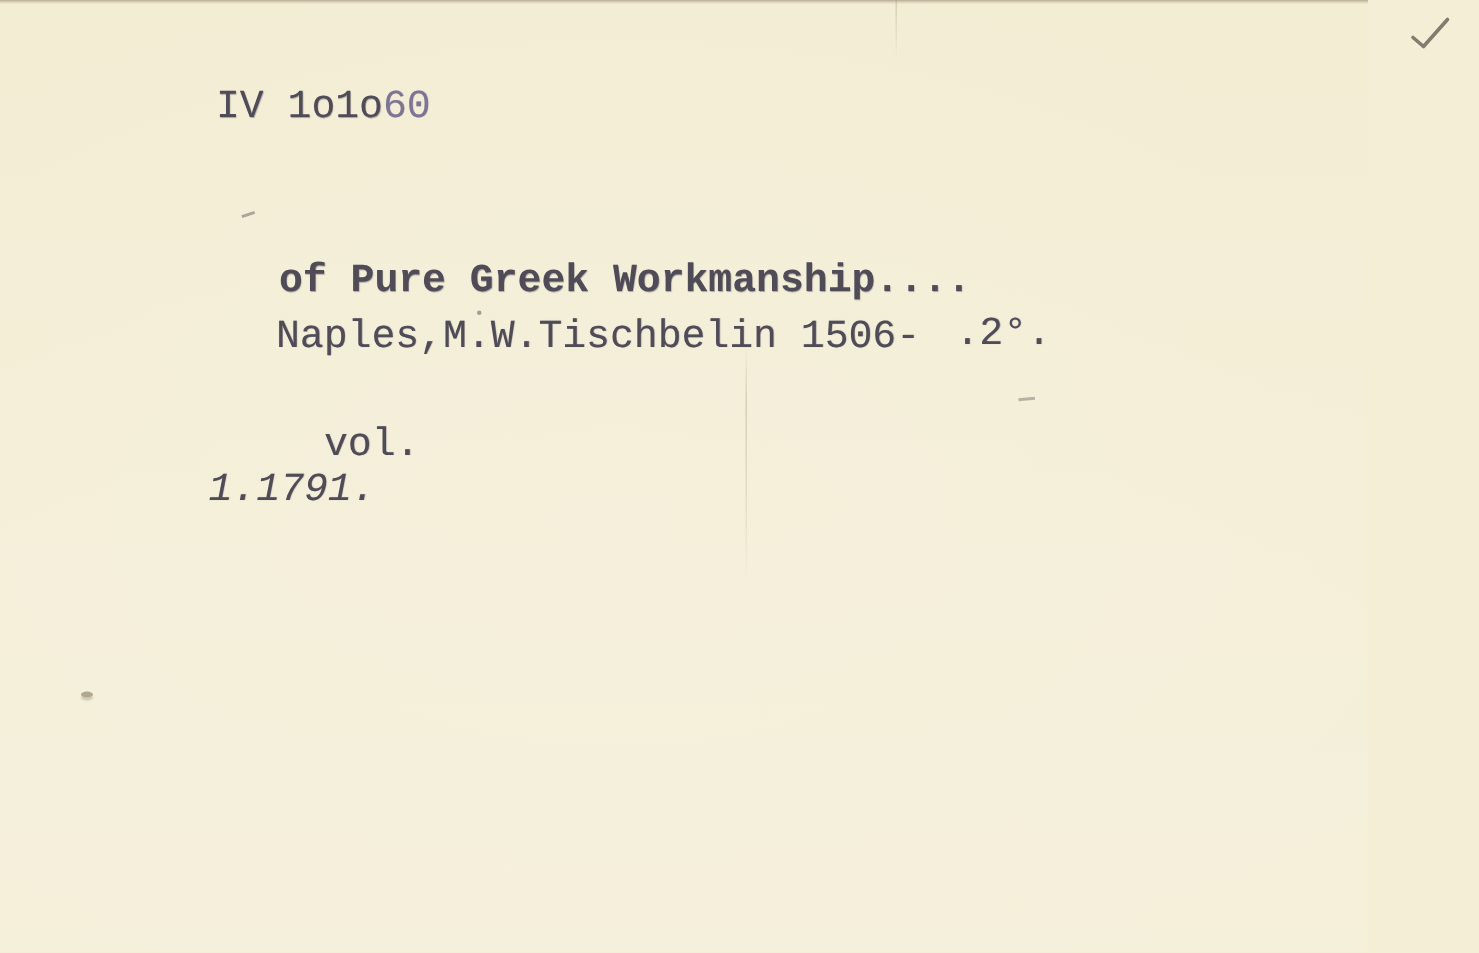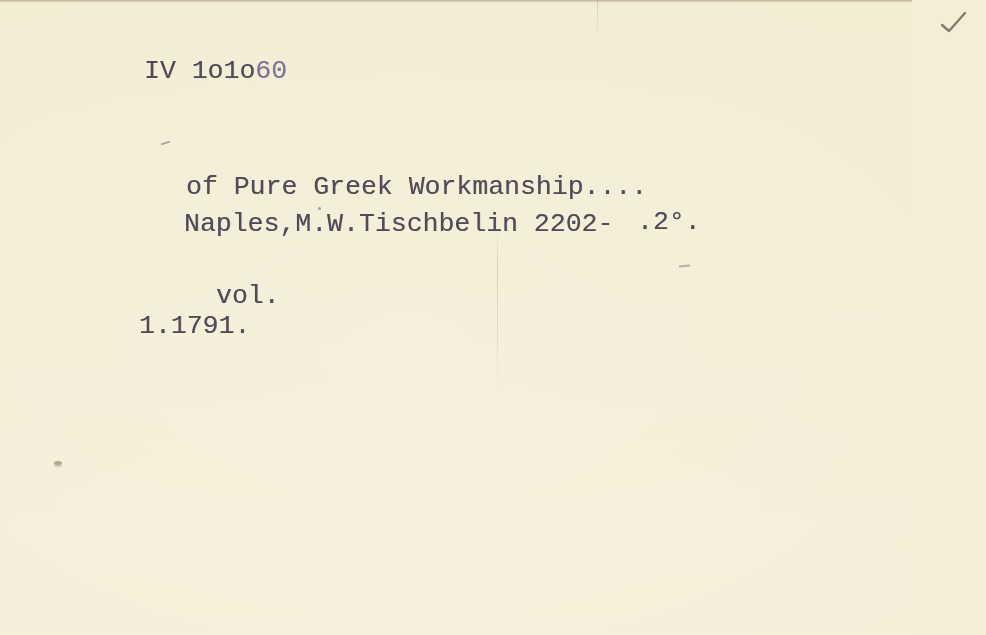--- a/index.html
+++ b/index.html
@@ -73,28 +73,28 @@
 </head>
 <body>
 
 <div class="card">
 
   <div class="top-edge"></div>
   <div class="crease-v2"></div>
 
   <div class="tw" style="left:144px; top:58px;"><span>IV 1o1o</span><span class="faded">60</span></div>
 
-  <div class="tw" style="left:186px; top:174px;">of Pure Greek Workmanship....</div>
+  <div class="tw" style="left:186px; top:174px;font-weight:bold;">of Pure Greek Workmanship....</div>
 
-  <div class="tw" style="left:184px; top:211px;">Naples,M.W.Tischbelin 2202-</div>
+  <div class="tw" style="left:184px; top:211px;">Naples,M.W.Tischbelin 1506-</div>
   <div class="tw" style="left:637px; top:209px;">.2°.</div>
 
   <div class="tw" style="left:216px; top:239px;margin-top:44px;">vol.</div>
 
-  <div class="tw" style="left:139px; top:313px;">1.1791.</div>
+  <div class="tw" style="left:139px; top:313px;font-style:italic;">1.1791.</div>
 
   <svg class="checkmark-svg" viewBox="0 0 42 34">
     <path d="M 11 19 L 18 25 L 34 7" fill="none" stroke="#6e675c" stroke-width="2.4" stroke-linecap="round" stroke-linejoin="round" opacity="0.85"></path>
   </svg>
 
   <div class="artifact" style="left:161px; top:142px; width:9px; height:2px; background:rgba(80,75,90,0.45); transform:rotate(-18deg);"></div>
   <div class="artifact" style="left:318px; top:207px; width:3px; height:3px; border-radius:50%; background:rgba(80,75,90,0.5);"></div>
   <div class="artifact" style="left:679px; top:265px; width:11px; height:2px; background:rgba(90,85,95,0.4); transform:rotate(-5deg);"></div>
   <div class="artifact" style="left:54px; top:461px; width:8px; height:4px; border-radius:50%; background:rgba(110,95,70,0.5); box-shadow:0 2px 1px rgba(110,95,70,0.25);"></div>
   <div class="crease-v"></div>

